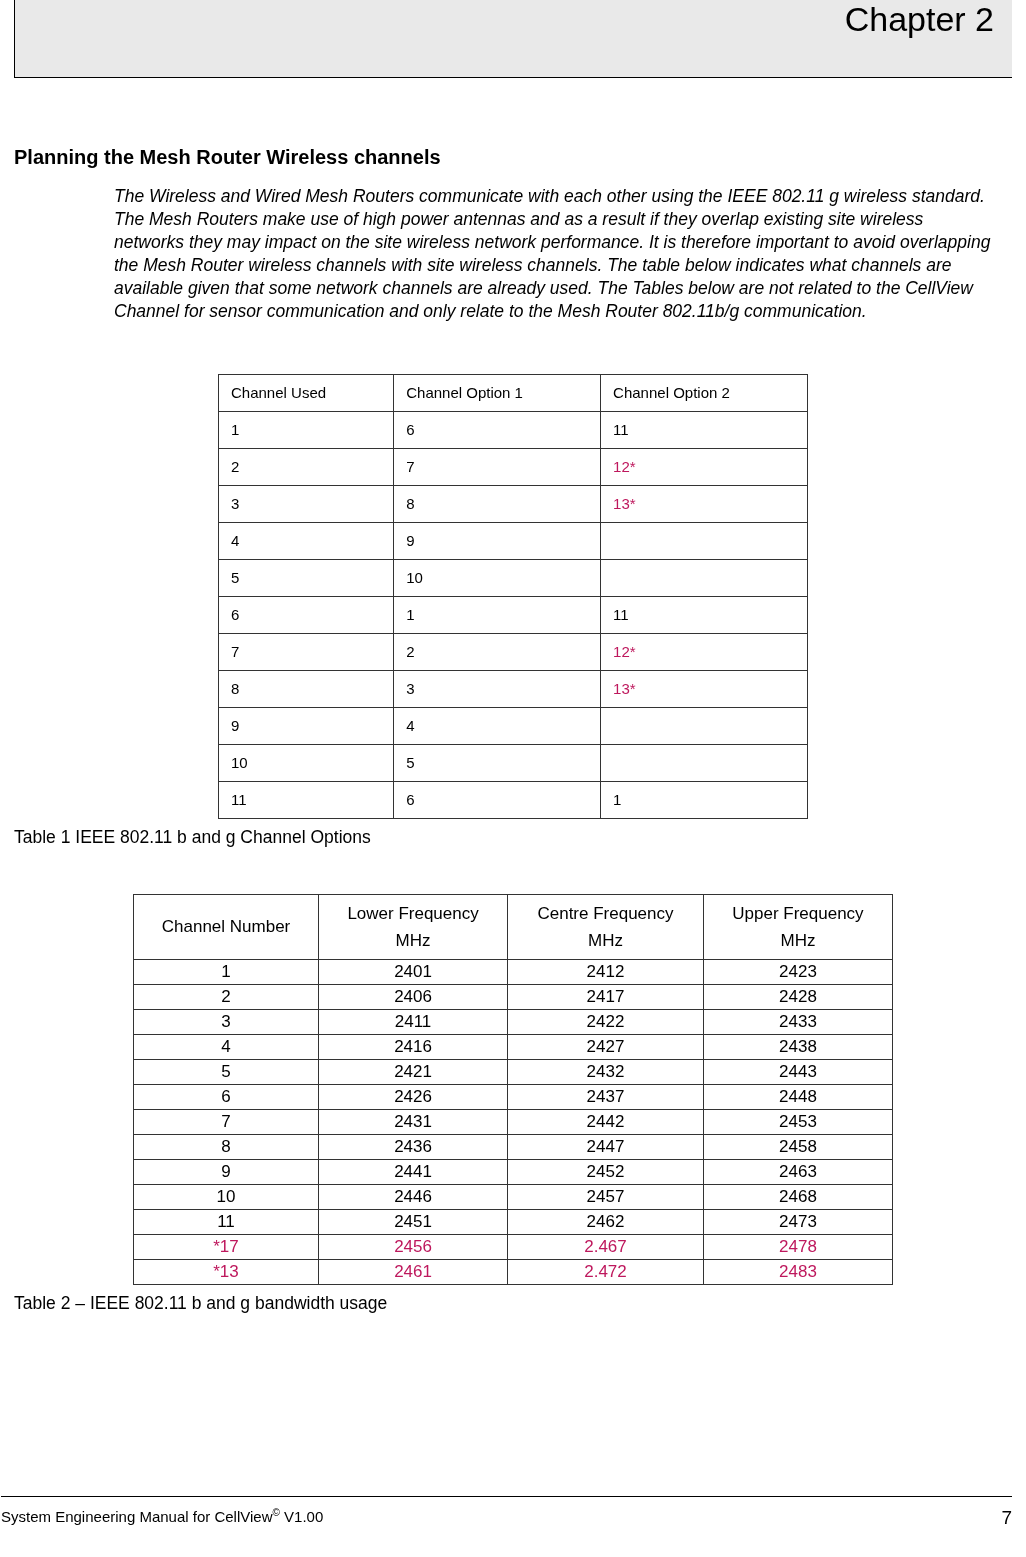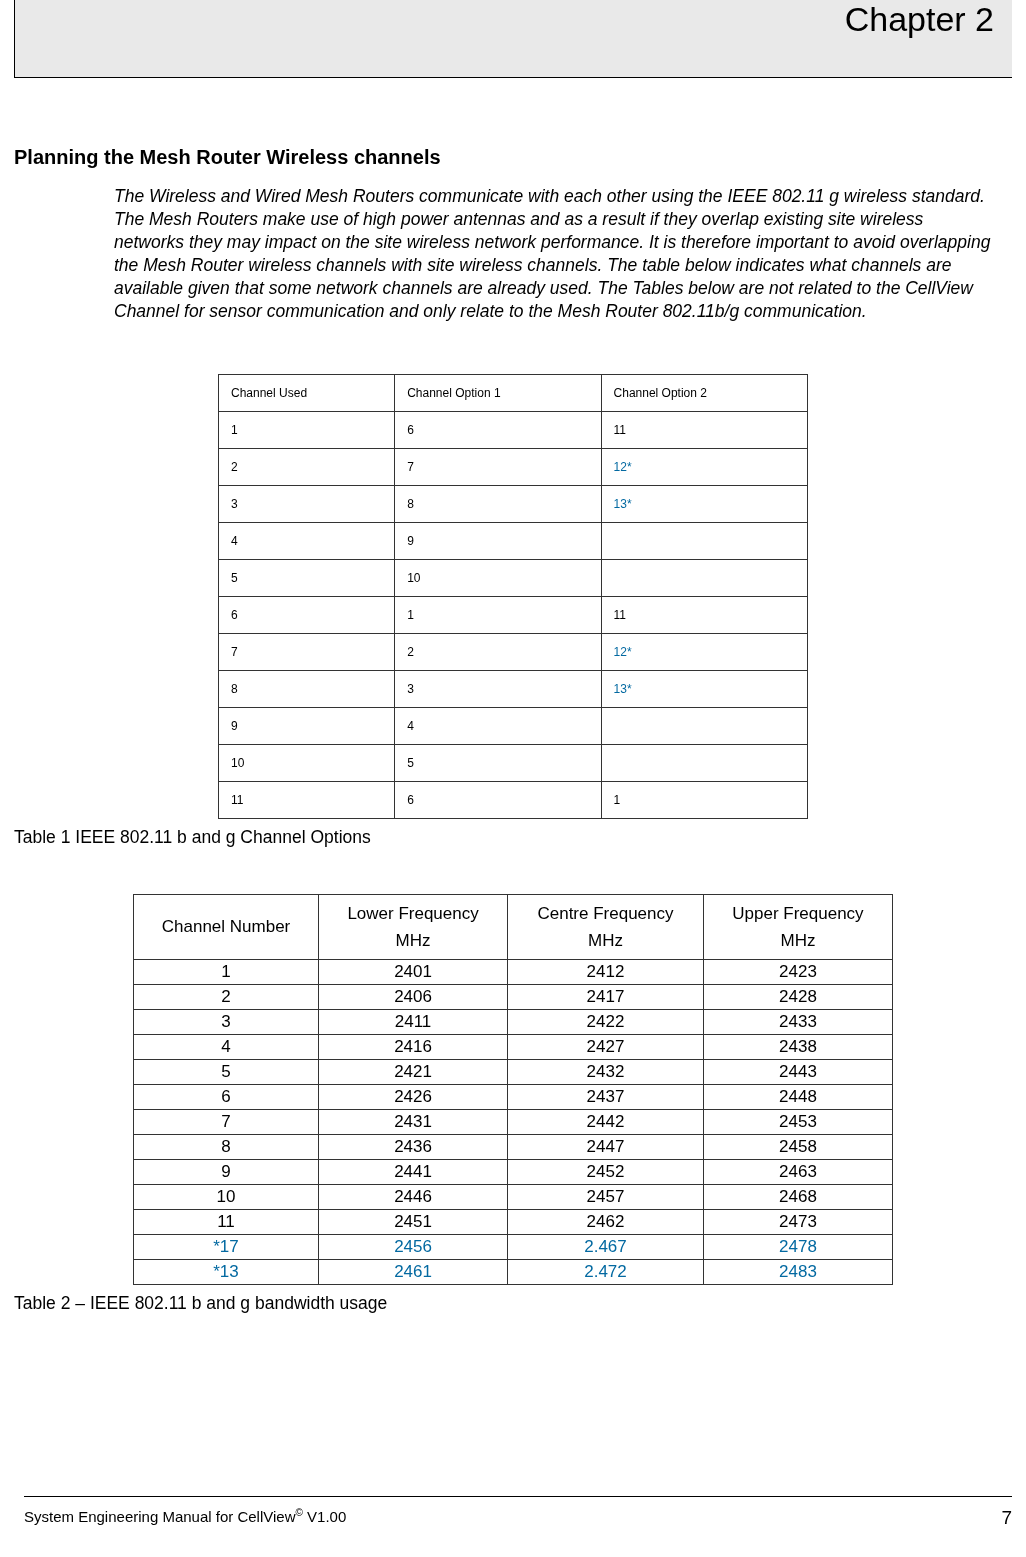--- a/index.html
+++ b/index.html
@@ -49,31 +49,31 @@
     display: flex;
     justify-content: center;
   }
   table.t1 {
     border-collapse: collapse;
     width: 590px;
   }
   table.t1 th, table.t1 td {
     border: 1px solid #333;
     padding: 9px 12px;
-    font-size: 12px;
+    font-size: 15px;
     text-align: left;
     font-weight: normal;
     height: 18px;
   }
   .caption {
     text-align: left;
     font-size: 17.5px;
     margin-top: 8px;
   }
-  .blue { color: #0369a1; }
+  .blue { color: #be185d; }
   .table2-wrap {
     margin: 46px 0 0 0;
     display: flex;
     justify-content: center;
     align-items: center;
   }
   table.t2 {
     border-collapse: collapse;
     width: 760px;
   }
@@ -87,21 +87,21 @@
   table.t2 th {
     padding: 5px 0;
     line-height: 1.6;
   }
   table.t2 th .sub {
     display: block;
   }
   .footer {
     position: absolute;
     bottom: 28px;
-    left: 24px;
+    left: 1px;
     right: 14px;
     border-top: 1px solid #000;
     padding-top: 10px;
     display: flex;
     justify-content: space-between;
     font-size: 15px;
   }
   .footer .left sup {
     font-size: 10px;
   }

